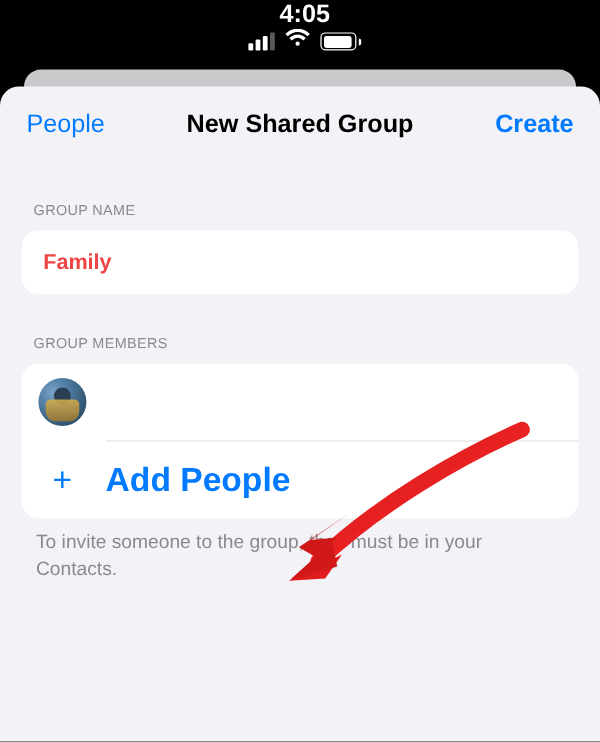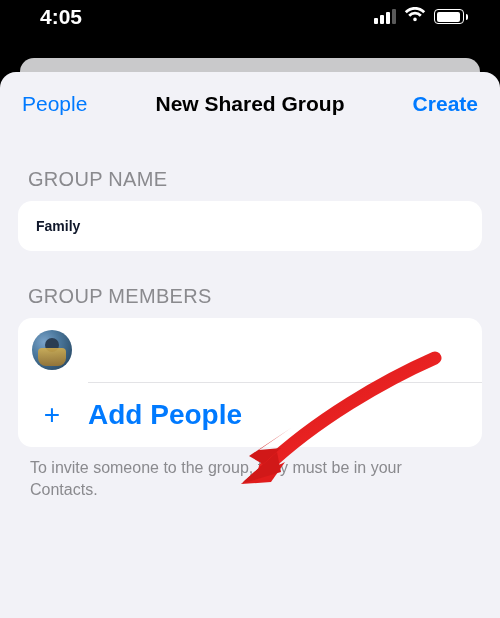--- a/index.html
+++ b/index.html
@@ -11,20 +11,21 @@
       position: relative;
       overflow: hidden;
     }
     .status-bar {
       height: 41px;
       display: flex;
       justify-content: space-between;
       align-items: center;
       padding: 0 32px 8px 40px;
       color: #fff;
+      flex-direction: column;
     }
     .status-time { font-size: 21px; font-weight: 600; }
     .status-icons { display: flex; align-items: center; gap: 8px; }
     .signal { display: inline-flex; align-items: flex-end; gap: 2px; }
     .signal-bar { width: 4px; background:#fff; border-radius:1px; }
     .sb1{height:6px}.sb2{height:9px}.sb3{height:12px}.sb4{height:15px;background:rgba(255,255,255,0.35)}
     .wifi { display:inline-block; }
     .battery { display:inline-flex; align-items:center; }
     .batt-body { width:30px; height:15px; border:1.6px solid #fff; border-radius:4px; position:relative; }
     .batt-fill { position:absolute; left:1.5px; top:1.5px; bottom:1.5px; width:23px; background:#fff; border-radius:2px; }
@@ -51,36 +52,36 @@
       justify-content: space-between;
       padding: 20px 22px 18px 22px;
     }
     .nav-left { color: #007aff; font-size: 21px; font-weight: 400; }
     .nav-title { font-size: 21px; font-weight: 700; color: #000; }
     .nav-right { color: #007aff; font-size: 21px; font-weight: 700; }
 
     .section { padding: 0 18px; }
     .section-header {
       color: #8a8a8e;
-      font-size: 20px;
+      font-size: 12px;
       letter-spacing: 0.3px;
       padding: 34px 10px 10px 10px;
     }
     .card {
       background: #fff;
       border-radius: 14px;
       overflow: hidden;
     }
     .input-row { padding: 16px 18px; }
     .group-name-input {
       border: none;
       outline: none;
-      font-size: 14px;
+      font-size: 18px;
       font-weight: 600;
-      color: #0f172a;
+      color: #ef4444;
       width: 100%;
       background: transparent;
       caret-color: #3478f6;
     }
     .member-row {
       display:flex; align-items:center;
       padding: 12px 18px 12px 14px;
       gap: 16px;
     }
     .avatar {

